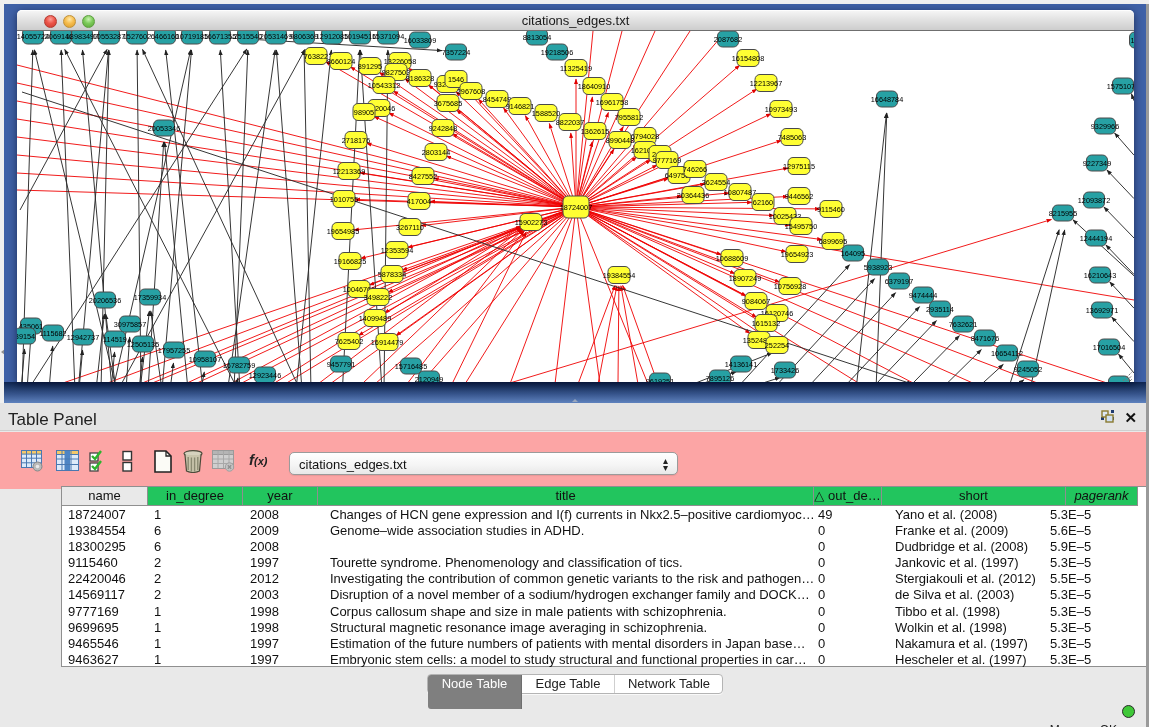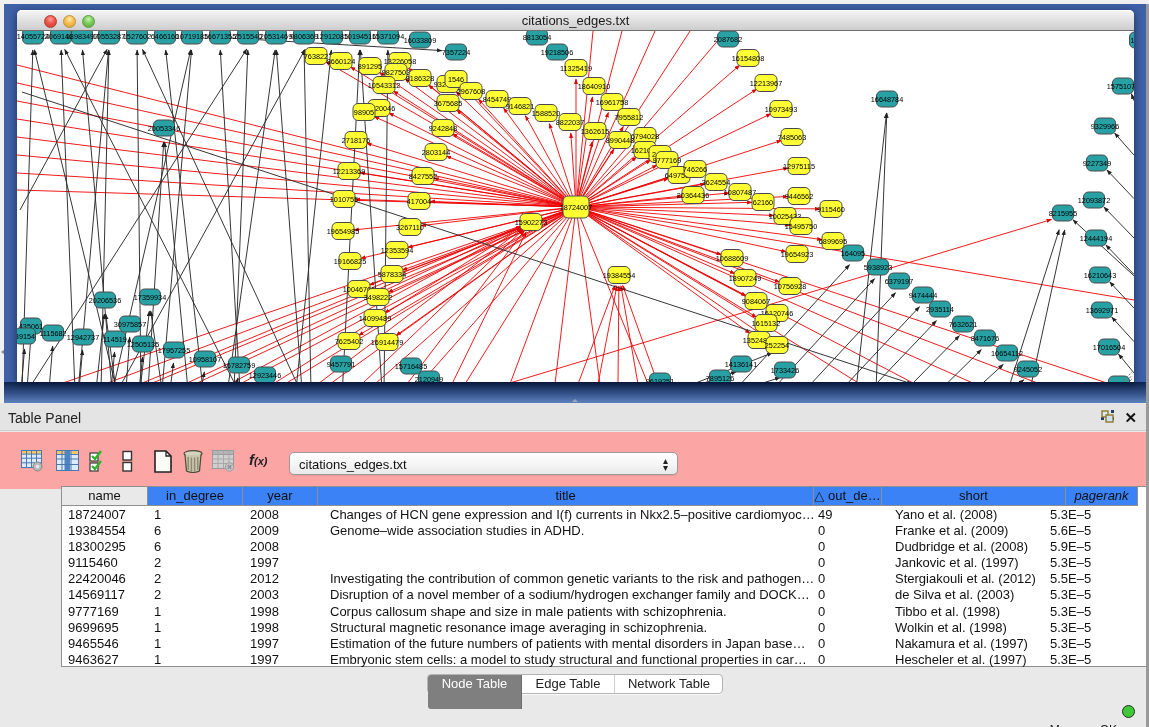--- a/index.html
+++ b/index.html
@@ -40,39 +40,39 @@
 #nub:before { content:""; position:absolute; left:0px; top:0px;
   border-left:3.5px solid transparent; border-right:3.5px solid transparent;
   border-bottom:3.5px solid #97a5bd; }
 
 
 #panel { position:absolute; left:0; top:403px; width:1149px; height:324px;
   background:#e9e9e9; }
 #panelright { position:absolute; right:0; top:0; width:3px; height:324px; background:#9a9a9a; }
 #phead { position:absolute; left:0; top:0; width:1149px; height:28px;
   background:#e4e4e4; border-bottom:1px solid #cfcfcf; }
-#phead .t { position:absolute; left:8px; top:7px; font-size:14px; color:#222; }
+#phead .t { position:absolute; left:8px; top:7px; font-size:17px; color:#222; }
 #pclose { position:absolute; right:12px; top:6px; font-size:15px; font-weight:bold; color:#111; }
 #pfloat { position:absolute; right:34px; top:7px; width:14px; height:14px; }
 
 #toolbar { position:absolute; left:0; top:29px; width:1149px; height:57px; background:#fca5a5; }
 .ti { position:absolute; top:18px; }
 
 #combo { position:absolute; left:289px; top:20px; width:389px; height:23px;
   border:1px solid #9b9b9b; border-radius:5px;
   background:linear-gradient(#ffffff 0%, #f4f4f4 60%, #e8e8e8 100%);
   box-shadow:0 1px 1px rgba(0,0,0,.08); }
 #combo .t { position:absolute; left:9px; top:4px; font-size:13px; color:#111; }
 #combo .arr { position:absolute; right:9px; top:4px; font-size:10px; color:#222; line-height:7px; text-align:center; }
 
 #tablebox { position:absolute; left:17px; top:83px; width:1118px; height:181px;
   border:1px solid #8f8f8f; background:#fff;margin-left:44px; }
 #thead { position:absolute; left:0; top:0; width:1077px; height:19px; display:flex; }
 #thead span { display:block; height:19px; font-size:13px; color:#111; text-align:center;
-  line-height:18px; background:#3b82f6; border-right:1px solid #8f8f8f;
+  line-height:18px; background:#22c55e; border-right:1px solid #8f8f8f;
   border-bottom:1px solid #8f8f8f; overflow:hidden; white-space:nowrap; }
 #thead .h0 { width:86px; background:#e9e9e9; }
 #thead .h1 { width:95px; }
 #thead .h2 { width:75px; }
 #thead .h3 { width:496px; }
 #thead .h4 { width:68px; }
 #thead .h5 { width:184px; }
 #thead .h6 { width:72px; border-right:1px solid #8f8f8f;font-style:italic; }
 
 #tbody { position:absolute; left:0; top:20px; width:1100px; height:163px; overflow:hidden; }
@@ -691,20 +691,21 @@
             <span class="c1">6</span>
             <span class="c2">2008</span>
             <span class="c4">0</span>
             <span class="c5">Dudbridge et al. (2008)</span>
             <span class="c6">5.9E–5</span>
           </div>
 <div class="tr">
             <span class="c0">9115460</span>
             <span class="c1">2</span>
             <span class="c2">1997</span>
+            <span class="c3">Tourette syndrome. Phenomenology and classification of tics.</span>
             <span class="c4">0</span>
             <span class="c5">Jankovic et al. (1997)</span>
             <span class="c6">5.3E–5</span>
           </div>
 <div class="tr">
             <span class="c0">22420046</span>
             <span class="c1">2</span>
             <span class="c2">2012</span>
             <span class="c3">Investigating the contribution of common genetic variants to the risk and pathogen…</span>
             <span class="c4">0</span>

